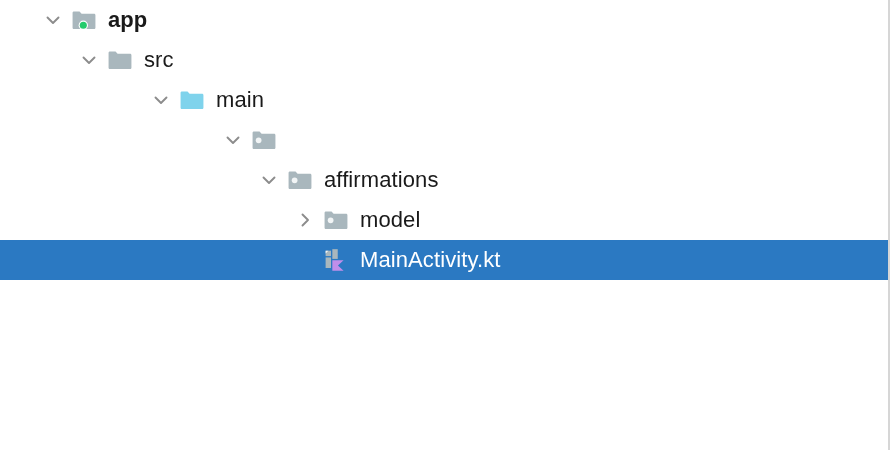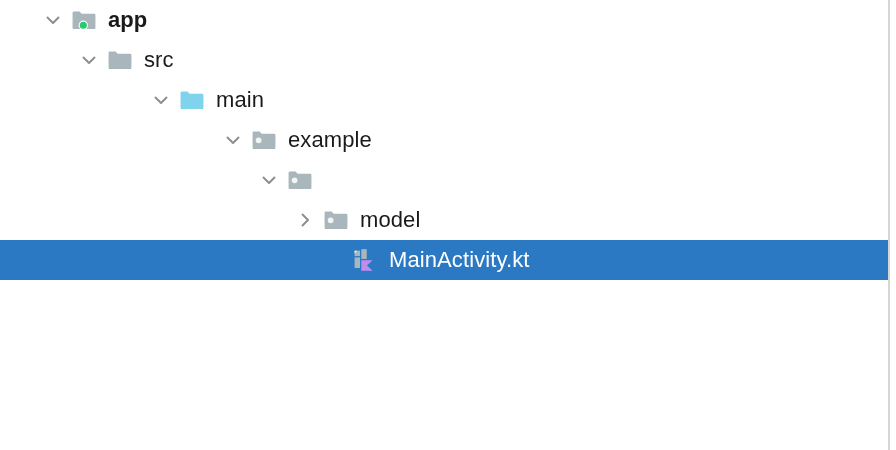--- a/index.html
+++ b/index.html
@@ -40,21 +40,20 @@
     height: 40px;
     display: flex;
     align-items: center;
     white-space: nowrap;
     box-sizing: border-box;
     width: 100%;
   }
 
   .tree-row.selected {
     background: #2b79c2;
-    padding-left: 29px;
   }
 
   .indent {
     display: inline-block;
     flex: 0 0 auto;
     height: 1px;
   }
 
   
   .chevron {
@@ -149,35 +148,35 @@
           <svg width="20" height="20" viewBox="0 0 20 20" aria-hidden="true">
             <path d="M4.5 7.5 L10 13 L15.5 7.5" fill="none" stroke="#8c8c8c" stroke-width="1.9" stroke-linecap="round" stroke-linejoin="round"></path>
           </svg>
         </span>
         <span class="node-icon">
           <svg width="26" height="24" viewBox="0 0 22 21" aria-hidden="true">
             <path d="M1 4.2 C1 3.5 1.5 3 2.2 3 H7.1 L8.9 5.1 H19.8 C20.5 5.1 21 5.6 21 6.3 V17.2 C21 17.9 20.5 18.4 19.8 18.4 H2.2 C1.5 18.4 1 17.9 1 17.2 Z" fill="#a9b7bd"></path>
             <circle cx="6.3" cy="10.8" r="2.5" fill="#f2f5f6"></circle>
           </svg>
         </span>
-        <span class="node-label">example</span>
       </div>
       <div class="tree-row">
         <span class="indent" style="width: 256px;"></span>
         <span class="chevron">
           <svg width="20" height="20" viewBox="0 0 20 20" aria-hidden="true">
             <path d="M4.5 7.5 L10 13 L15.5 7.5" fill="none" stroke="#8c8c8c" stroke-width="1.9" stroke-linecap="round" stroke-linejoin="round"></path>
           </svg>
         </span>
         <span class="node-icon">
           <svg width="26" height="24" viewBox="0 0 22 21" aria-hidden="true">
             <path d="M1 4.2 C1 3.5 1.5 3 2.2 3 H7.1 L8.9 5.1 H19.8 C20.5 5.1 21 5.6 21 6.3 V17.2 C21 17.9 20.5 18.4 19.8 18.4 H2.2 C1.5 18.4 1 17.9 1 17.2 Z" fill="#a9b7bd"></path>
             <circle cx="6.3" cy="10.8" r="2.5" fill="#f2f5f6"></circle>
           </svg>
         </span>
+        <span class="node-label">affirmations</span>
       </div>
       <div class="tree-row">
         <span class="indent" style="width: 292px;"></span>
         <span class="chevron">
           <svg width="20" height="20" viewBox="0 0 20 20" aria-hidden="true">
             <path d="M7.5 4.5 L13 10 L7.5 15.5" fill="none" stroke="#8c8c8c" stroke-width="1.9" stroke-linecap="round" stroke-linejoin="round"></path>
           </svg>
         </span>
         <span class="node-icon">
           <svg width="26" height="24" viewBox="0 0 22 21" aria-hidden="true">

